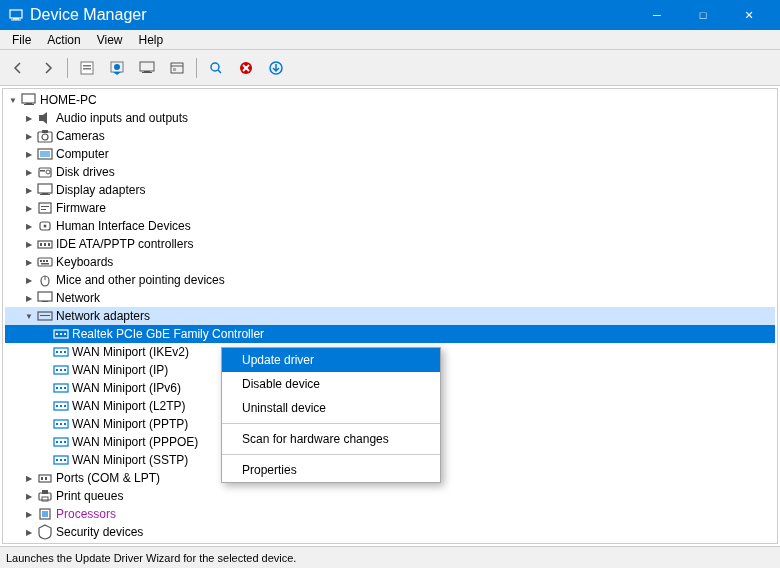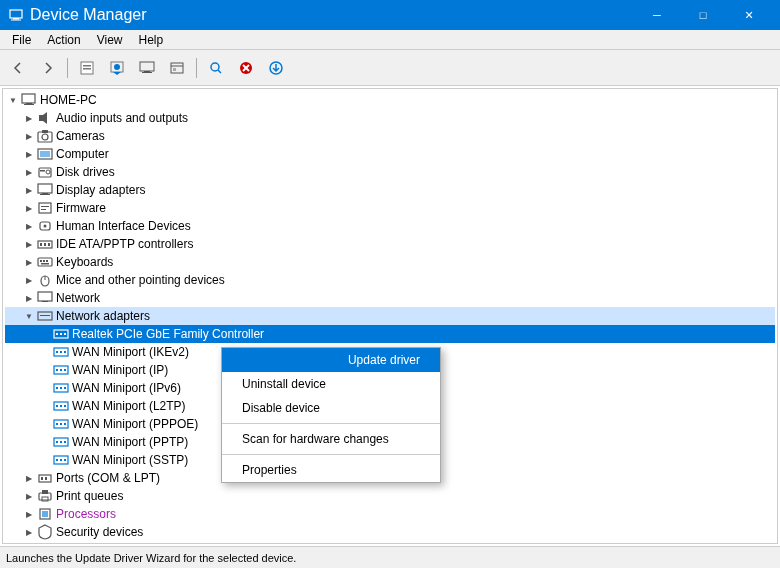--- a/index.html
+++ b/index.html
@@ -159,21 +159,21 @@
       box-shadow: 3px 3px 8px rgba(0,0,0,0.3);
       min-width: 220px;
       z-index: 100;
     }
     .ctx-item {
       padding: 5px 20px;
       font-size: 12px;
       cursor: pointer;
       color: #000;
     }
-    .ctx-item.active { background: #0078d7; color: white; text-align: right; }
+    .ctx-item.active { background: #0078d7; color: white; }
     .ctx-sep {
       height: 1px;
       background: #ccc;
       margin: 3px 0;
     }
 
     
     .status-bar {
       height: 22px;
       background: #f0f0f0;
@@ -504,34 +504,34 @@
           <span style="display:inline-block;width:32px;flex-shrink:0;"></span>
           <span class="expander" style="color:#555;font-size:8px;"></span>
           <span class="tree-icon">
             <svg width="16" height="16" viewBox="0 0 16 16">
               <rect x="1" y="4" width="14" height="8" fill="none" stroke="#0078d7" stroke-width="1.2"></rect>
               <rect x="3" y="7" width="2" height="2" fill="#0078d7"></rect>
               <rect x="7" y="7" width="2" height="2" fill="#0078d7"></rect>
               <rect x="11" y="7" width="2" height="2" fill="#0078d7"></rect>
             </svg>
           </span>
-          <span class="tree-label" style="color:#000">WAN Miniport (PPPOE)</span>
+          <span class="tree-label" style="color:#000">WAN Miniport (PPTP)</span>
         </div>
         <div class="tree-item">
           <span style="display:inline-block;width:32px;flex-shrink:0;"></span>
           <span class="expander" style="color:#555;font-size:8px;"></span>
           <span class="tree-icon">
             <svg width="16" height="16" viewBox="0 0 16 16">
               <rect x="1" y="4" width="14" height="8" fill="none" stroke="#0078d7" stroke-width="1.2"></rect>
               <rect x="3" y="7" width="2" height="2" fill="#0078d7"></rect>
               <rect x="7" y="7" width="2" height="2" fill="#0078d7"></rect>
               <rect x="11" y="7" width="2" height="2" fill="#0078d7"></rect>
             </svg>
           </span>
-          <span class="tree-label" style="color:#000">WAN Miniport (PPTP)</span>
+          <span class="tree-label" style="color:#000">WAN Miniport (PPPOE)</span>
         </div>
         <div class="tree-item">
           <span style="display:inline-block;width:32px;flex-shrink:0;"></span>
           <span class="expander" style="color:#555;font-size:8px;"></span>
           <span class="tree-icon">
             <svg width="16" height="16" viewBox="0 0 16 16">
               <rect x="1" y="4" width="14" height="8" fill="none" stroke="#0078d7" stroke-width="1.2"></rect>
               <rect x="3" y="7" width="2" height="2" fill="#0078d7"></rect>
               <rect x="7" y="7" width="2" height="2" fill="#0078d7"></rect>
               <rect x="11" y="7" width="2" height="2" fill="#0078d7"></rect>
@@ -581,22 +581,22 @@
             <svg width="16" height="16" viewBox="0 0 16 16">
               <path d="M8 1 L14 4 L14 10 Q14 14 8 15 Q2 14 2 10 L2 4 Z" fill="none" stroke="#555" stroke-width="1.2"></path>
             </svg>
           </span>
           <span class="tree-label" style="color:#000">Security devices</span>
         </div>
       </div>
 
     <div class="context-menu">
       <div class="ctx-item active">Update driver</div>
+      <div class="ctx-item">Disable device</div>
       <div class="ctx-item">Uninstall device</div>
-      <div class="ctx-item">Disable device</div>
       <div class="ctx-sep"></div>
       <div class="ctx-item">Scan for hardware changes</div>
       <div class="ctx-sep"></div>
       <div class="ctx-item">Properties</div>
     </div>
   </div>
 </div>
 
 <div class="status-bar">
   <span>Launches the Update Driver Wizard for the selected device.</span>

